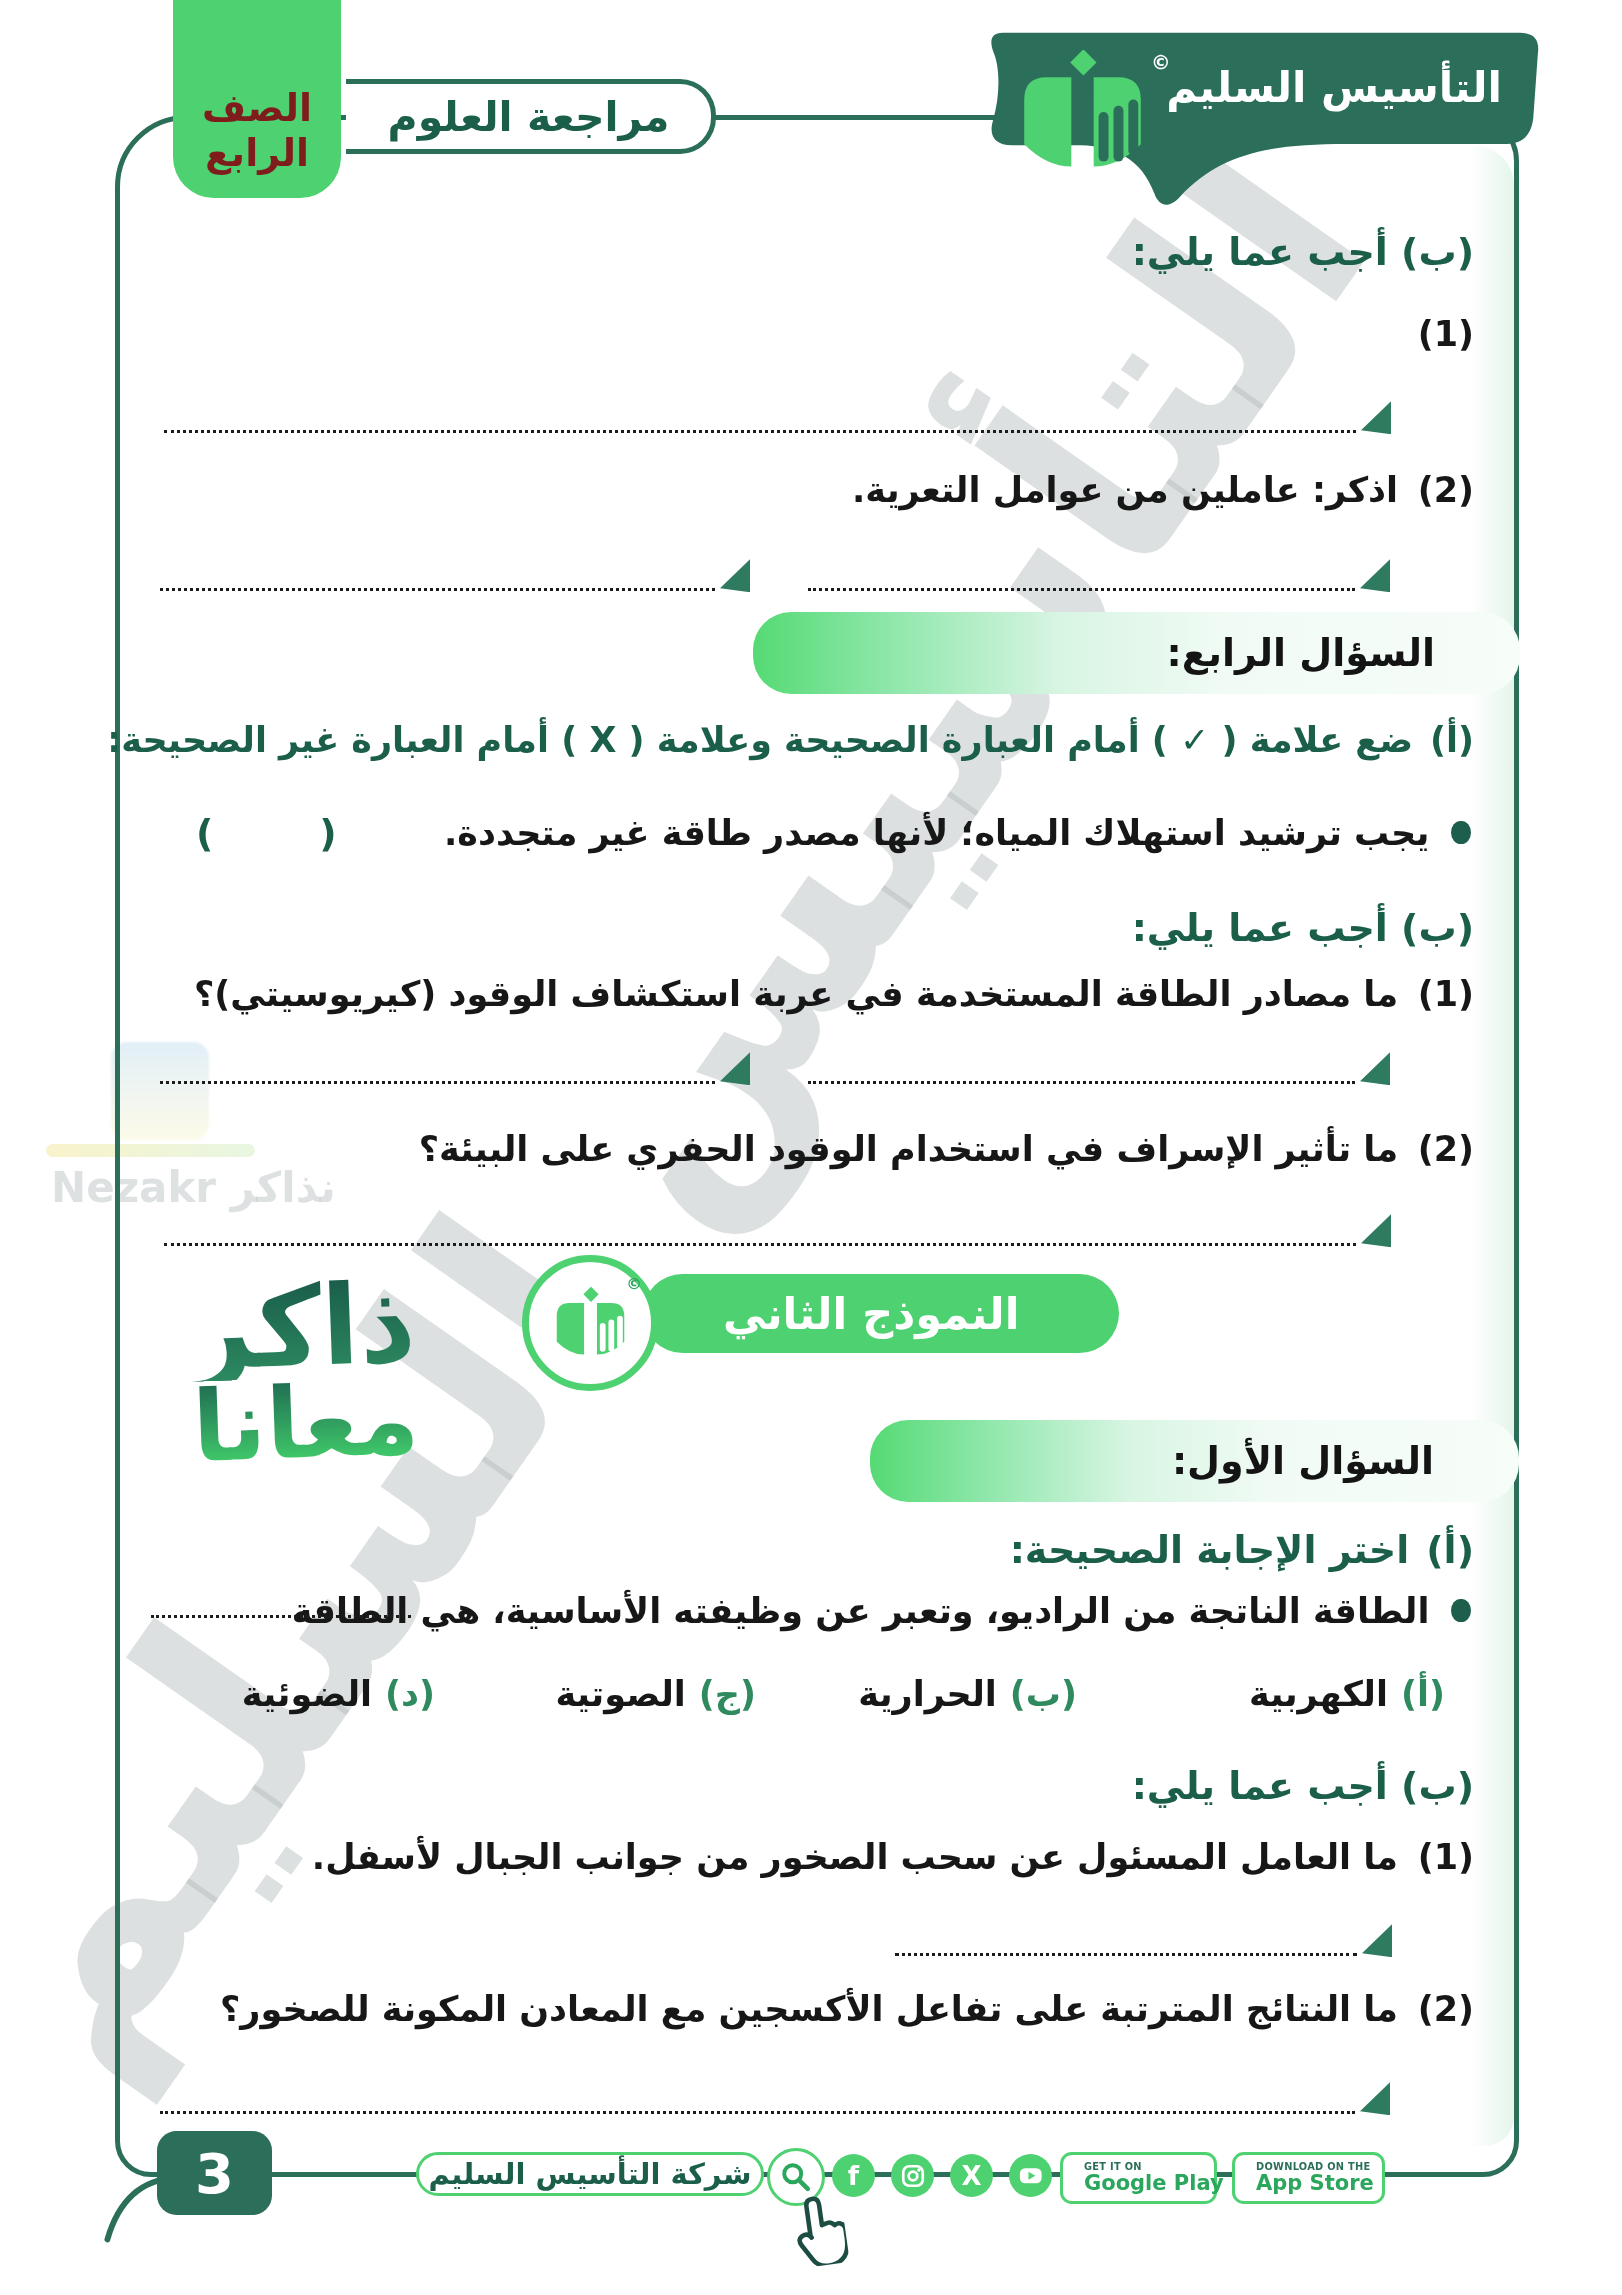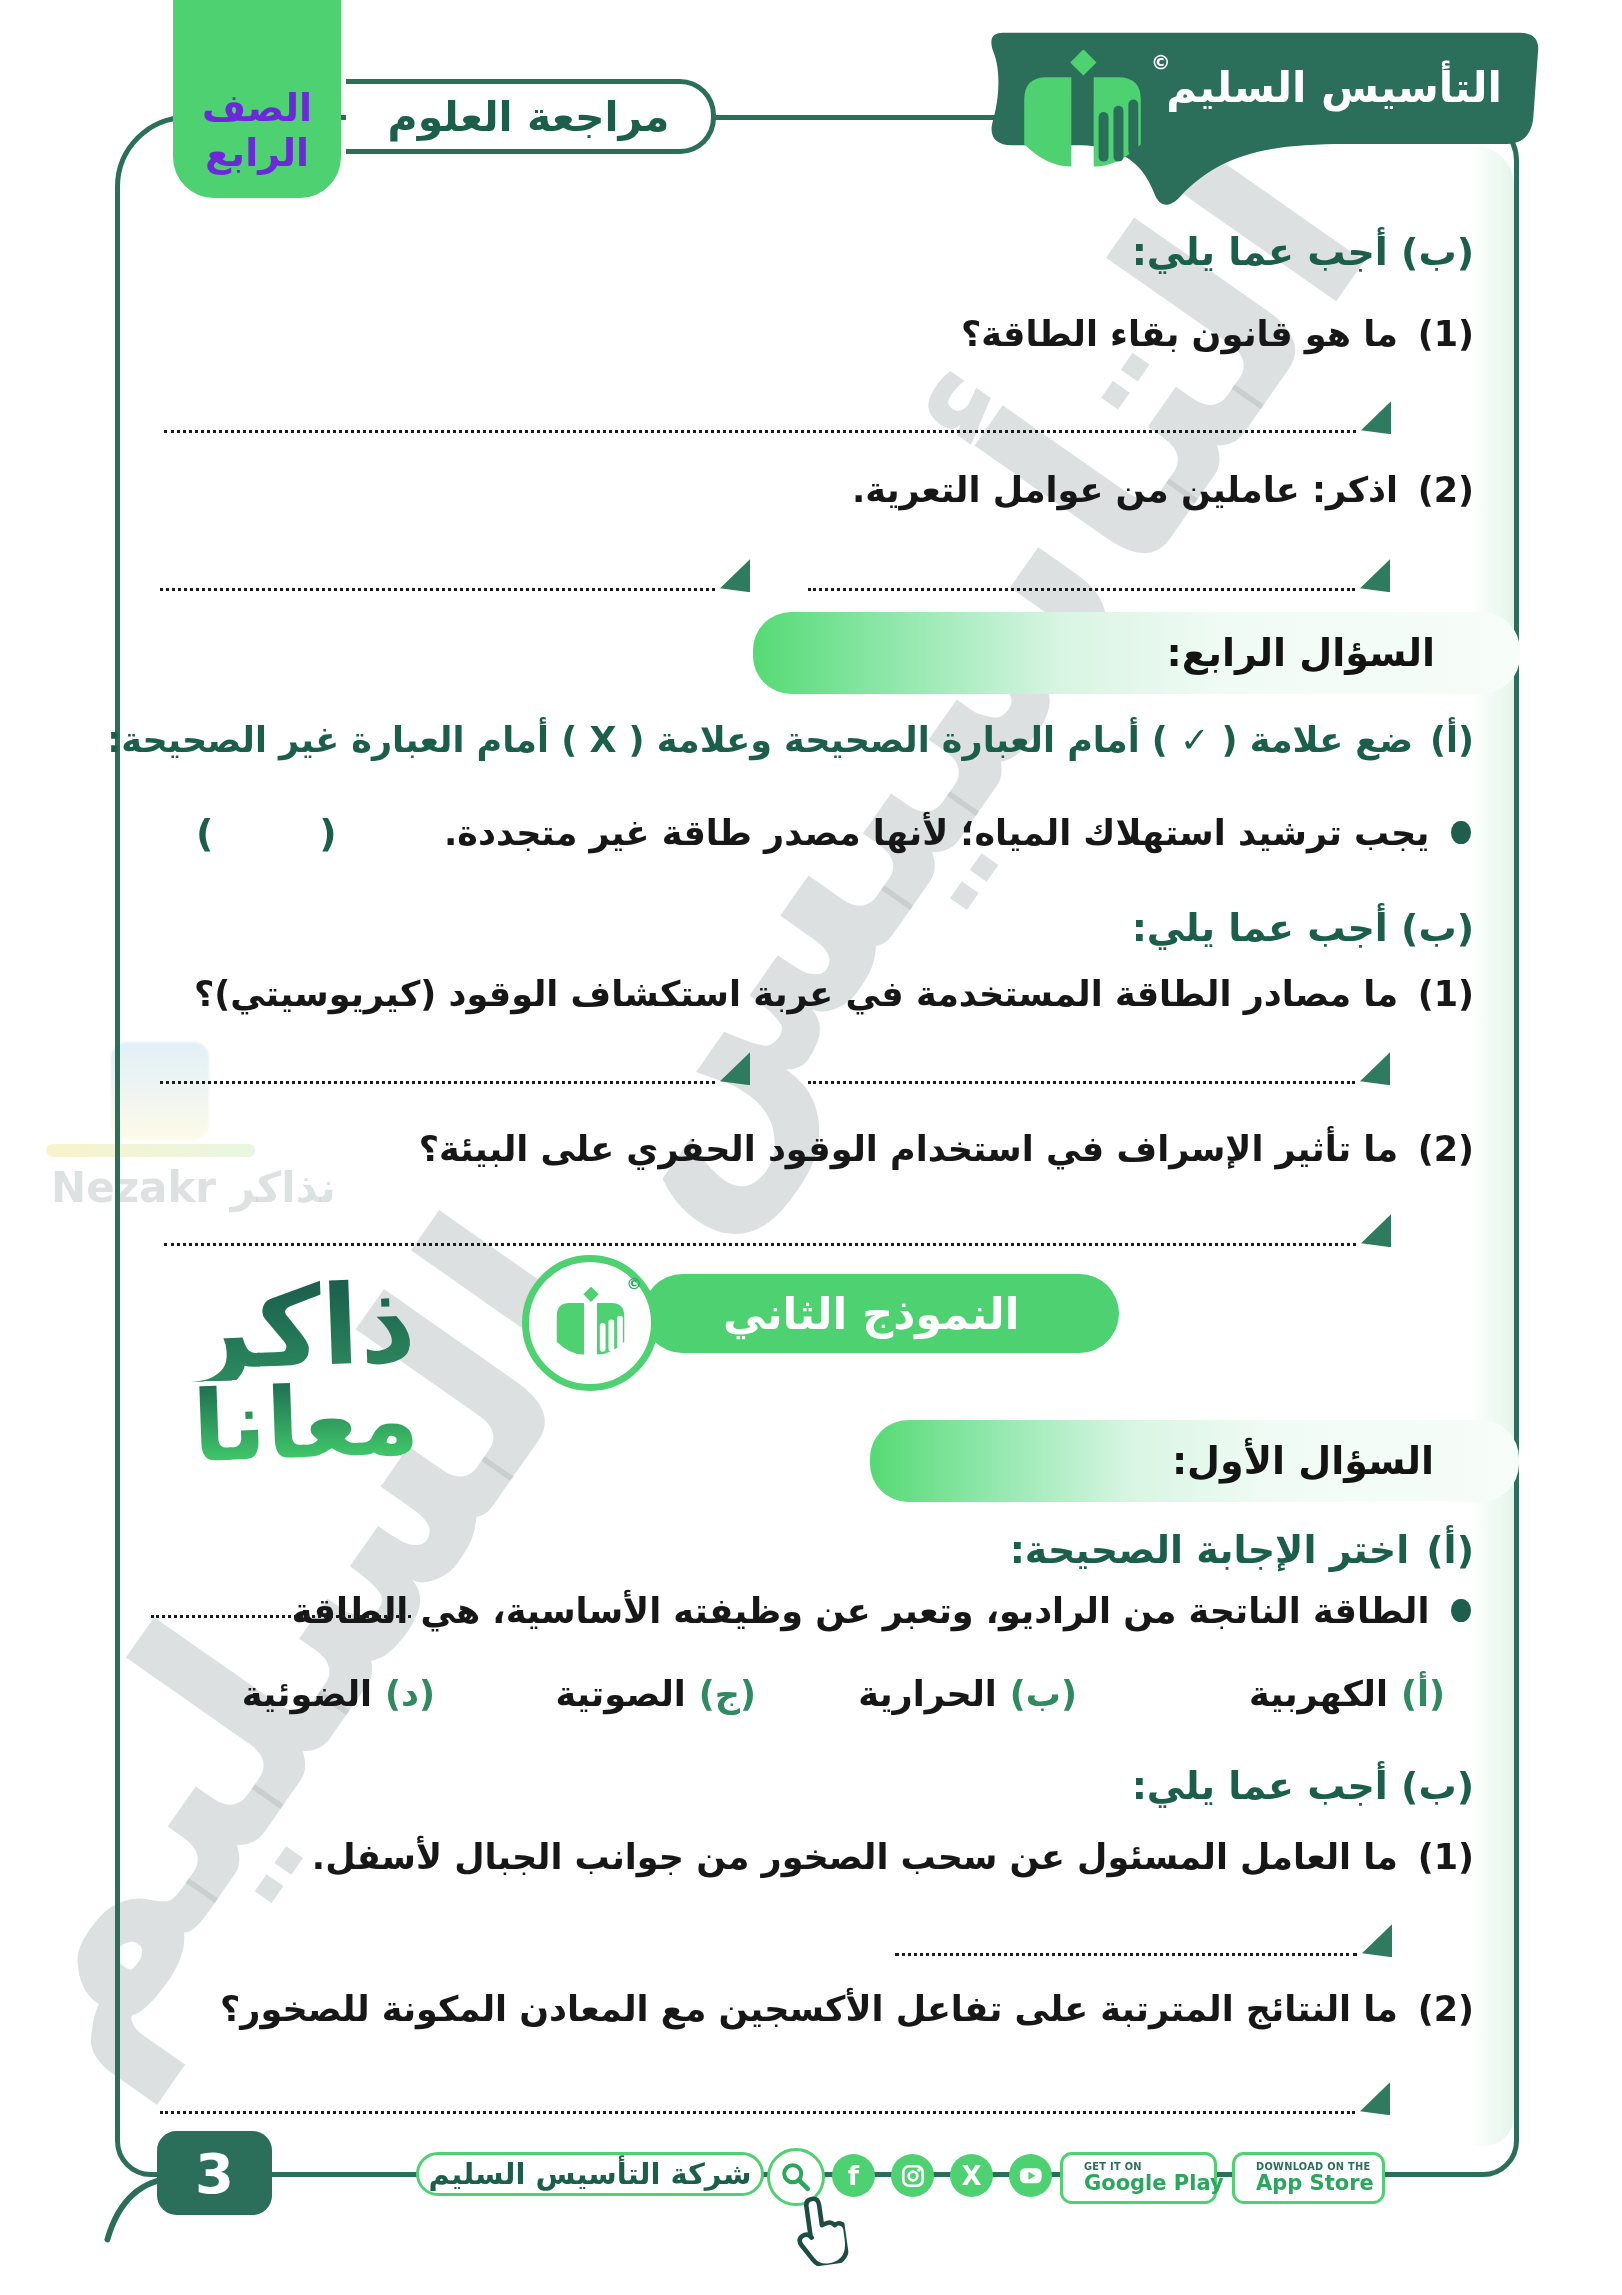--- a/index.html
+++ b/index.html
@@ -44,21 +44,21 @@
     position:absolute;right:0;top:26px;bottom:26px;width:44px;
     background:linear-gradient(270deg,#e4f5ea,rgba(228,245,234,0));
     border-radius:0 39px 29.4px 0;
   }
   .corner-swash{position:absolute;left:98px;top:2174px;z-index:1;}
   
   .grade-badge{
     position:absolute;left:173px;top:0;width:168px;height:198px;background:#4ed170;
     border-radius:0 0 41px 41px;z-index:3;display:flex;flex-direction:column;
     align-items:center;justify-content:flex-end;padding-bottom:22px;box-sizing:border-box;
-    color:#6d28d9;font-weight:bold;font-size:38px;line-height:1.18;text-align:center;
+    color:#7f1d1d;font-weight:bold;font-size:38px;line-height:1.18;text-align:center;
   }
   .subject-banner{
     position:absolute;left:346px;top:79px;width:370px;height:75px;background:#ffffff;
     border:5.2px solid #2b6e5a;border-left:none;border-radius:0 36px 36px 0;z-index:3;
     display:flex;align-items:center;justify-content:center;box-sizing:border-box;
     color:#1b5f4b;font-weight:bold;font-size:41px;
   }
   .brand-banner{position:absolute;left:980px;top:25px;width:563px;height:196px;z-index:3;}
   .brand-banner .shape{position:absolute;left:0;top:0;}
   .brand-text{
@@ -185,21 +185,20 @@
   <div class="brand-copy">©</div>
   <div class="brand-text">التأسيس السليم</div>
 </div>
 
 <div class="green-h" style="top:230px;right:149px;">
   <span>(ب) أجب عما يلي:</span>
 </div>
 
 <div class="q-row" style="top:314px;right:149px;">
   <span class="marker">(1)</span>
-  <span>ما هو قانون بقاء الطاقة؟</span>
 </div>
 <div class="ans" style="top:400px;left:164px;width:1227px;">
   <div class="dots"></div>
   <div class="tri"></div>
 </div>
 
 <div class="q-row" style="top:470px;right:149px;">
   <span class="marker">(2)</span>
   <span>اذكر: عاملين من عوامل التعرية.</span>
 </div>

